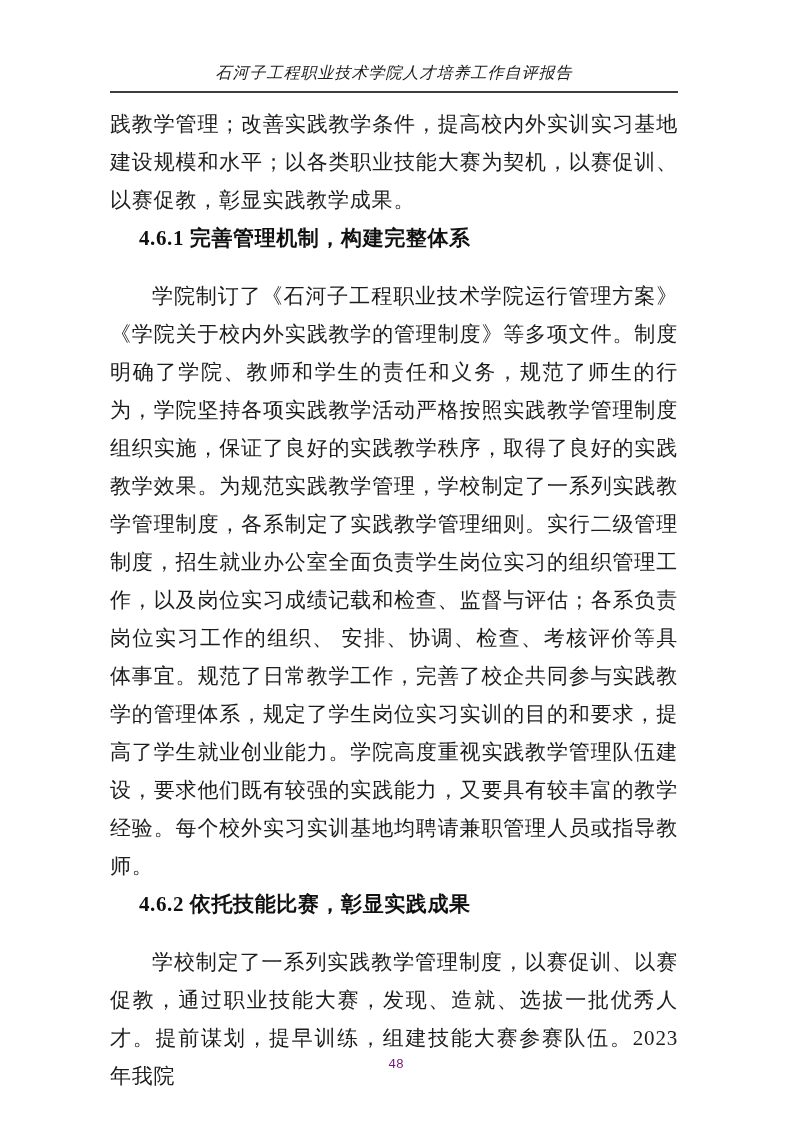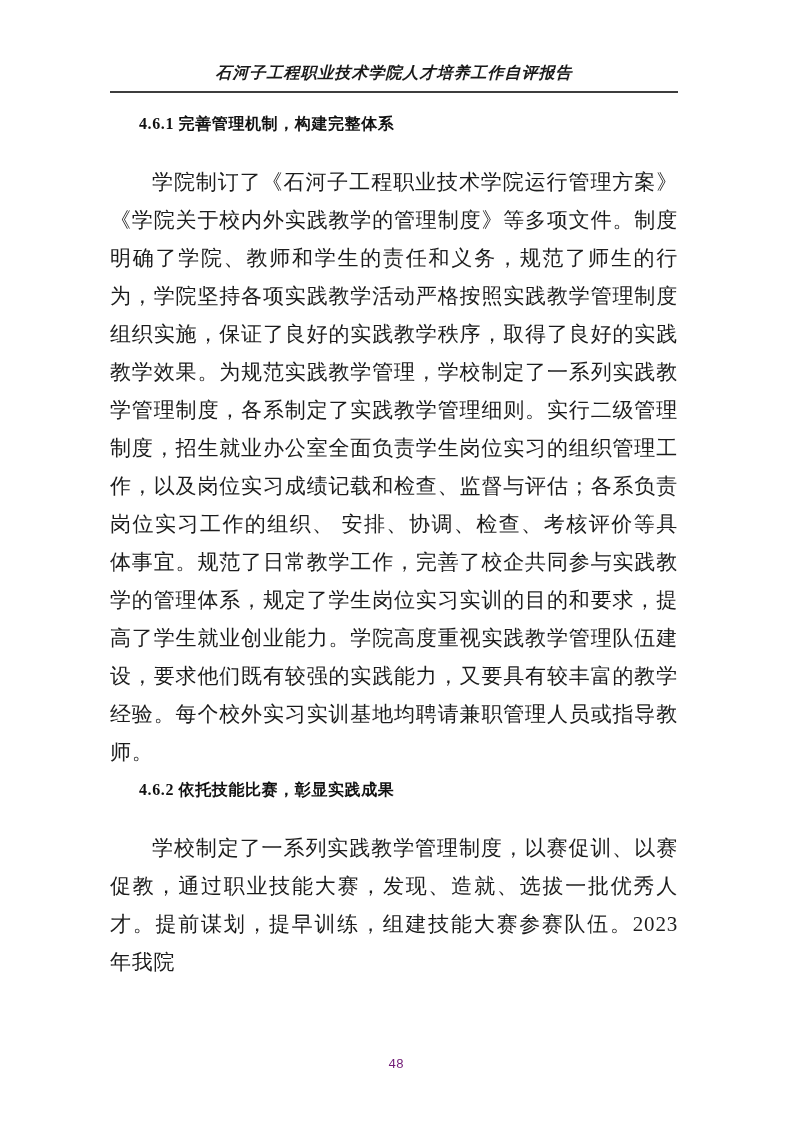--- a/index.html
+++ b/index.html
@@ -20,21 +20,21 @@
     position: absolute;
     top: 62px;
     left: 110px;
     width: 568px;
     text-align: center;
   }
   .header-title {
     display: block;
     font-size: 16px;
     line-height: 22px;
-    font-weight: bold;
+    font-weight: normal;
     font-style: italic;
     letter-spacing: 1px;
     color: #1a1a1a;
     white-space: nowrap;
   }
   .header-rule {
     margin-top: 7px;
     height: 0;
     border-bottom: 2px solid #3d3d3d;
   }
@@ -53,21 +53,21 @@
     letter-spacing: 0.8px;
     text-align: justify;
     font-family: "Liberation Serif", "DejaVu Serif", serif;
   }
   .para.indent {
     text-indent: 42px;
     margin-top: 20px;
   }
   .heading {
     margin: 0;
-    font-size: 16px;
+    font-size: 21px;
     line-height: 38px;
     letter-spacing: 0.6px;
     font-weight: bold;
     text-indent: 29px;
     color: #111111;
     font-family: "Liberation Serif", "DejaVu Serif", serif;
   }
   
   .footer {
     position: absolute;
@@ -87,20 +87,21 @@
 <body>
 
 <div class="page">
 
   <div class="header">
     <span class="header-title">石河子工程职业技术学院人才培养工作自评报告</span>
     <div class="header-rule"></div>
   </div>
 
   <div class="body-text">
+    <p class="para">践教学管理；改善实践教学条件，提高校内外实训实习基地建设规模和水平；以各类职业技能大赛为契机，以赛促训、以赛促教，彰显实践教学成果。</p>
 
     <p class="heading">4.6.1 完善管理机制，构建完整体系</p>
 
     <p class="para indent">学院制订了《石河子工程职业技术学院运行管理方案》《学院关于校内外实践教学的管理制度》等多项文件。制度明确了学院、教师和学生的责任和义务，规范了师生的行为，学院坚持各项实践教学活动严格按照实践教学管理制度组织实施，保证了良好的实践教学秩序，取得了良好的实践教学效果。为规范实践教学管理，学校制定了一系列实践教学管理制度，各系制定了实践教学管理细则。实行二级管理制度，招生就业办公室全面负责学生岗位实习的组织管理工作，以及岗位实习成绩记载和检查、监督与评估；各系负责岗位实习工作的组织、 安排、协调、检查、考核评价等具体事宜。规范了日常教学工作，完善了校企共同参与实践教学的管理体系，规定了学生岗位实习实训的目的和要求，提高了学生就业创业能力。学院高度重视实践教学管理队伍建设，要求他们既有较强的实践能力，又要具有较丰富的教学经验。每个校外实习实训基地均聘请兼职管理人员或指导教师。</p>
 
     <p class="heading">4.6.2 依托技能比赛，彰显实践成果</p>
 
     <p class="para indent">学校制定了一系列实践教学管理制度，以赛促训、以赛促教，通过职业技能大赛，发现、造就、选拔一批优秀人才。提前谋划，提早训练，组建技能大赛参赛队伍。2023年我院</p>
   </div>
 

